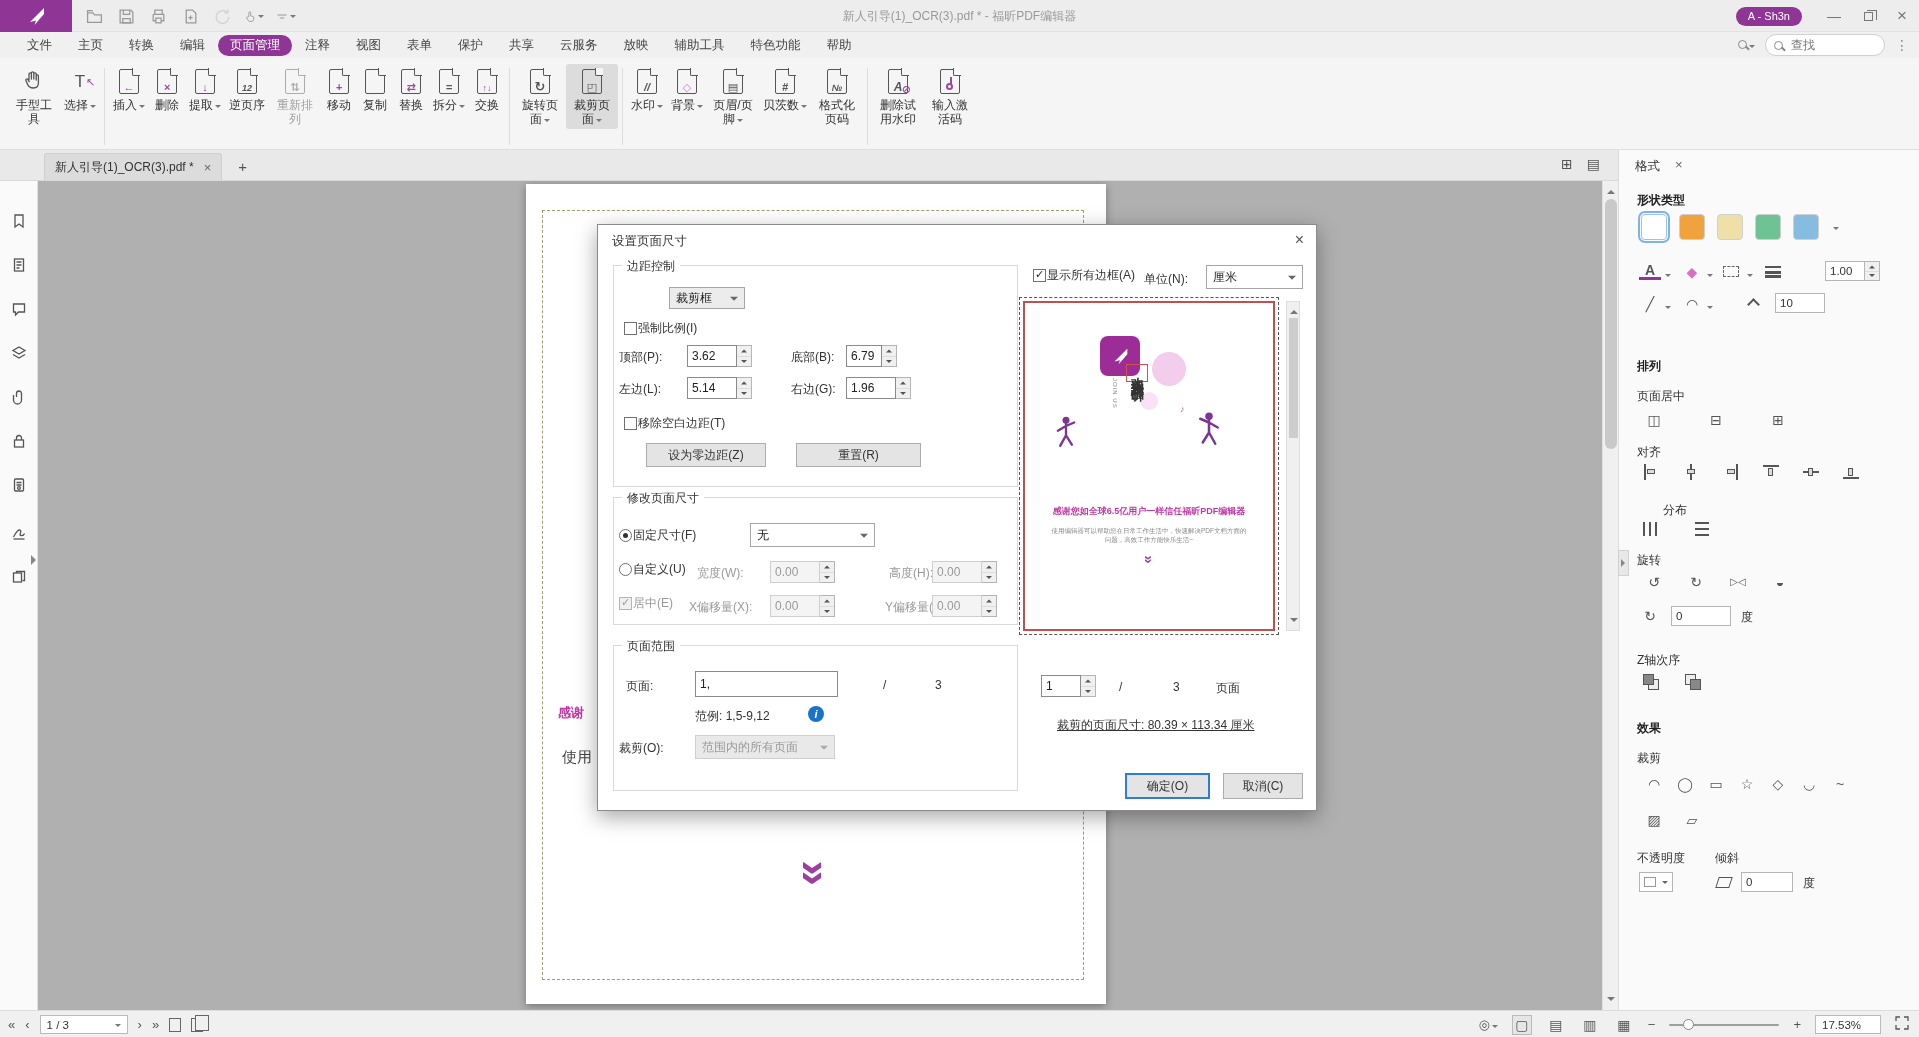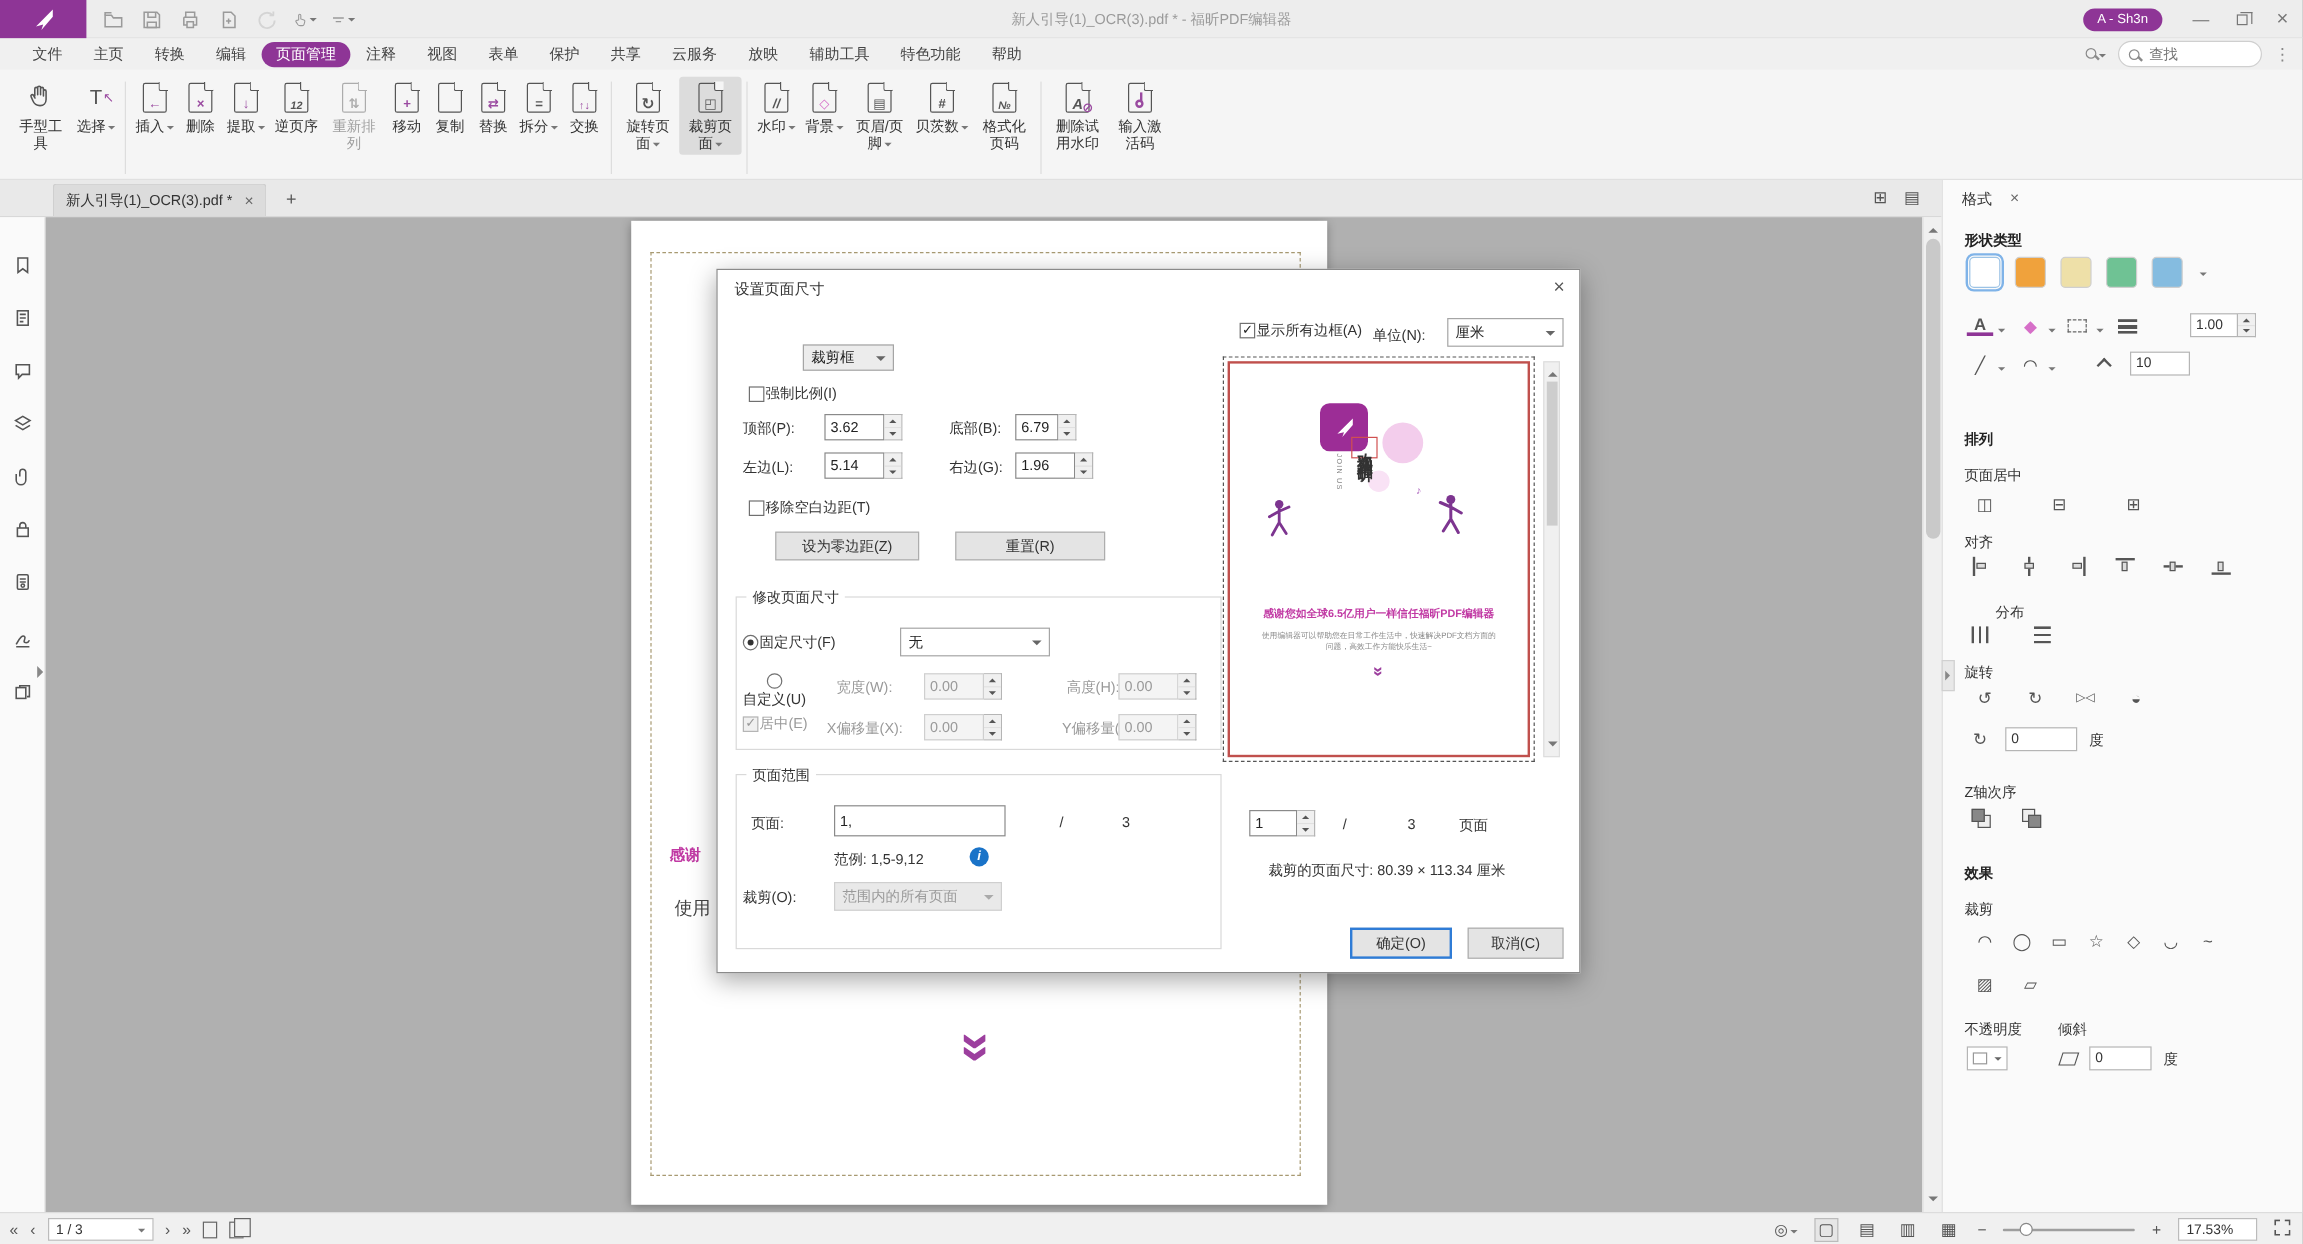--- a/index.html
+++ b/index.html
@@ -507,20 +507,23 @@
   <div class="vscroll">
     <span class="arr" style="top:5px;border-bottom-color:#777;"></span>
     <div class="vthumb" style="top:18px;height:250px;"></div>
     <span class="arr" style="bottom:5px;border-top-color:#777;"></span>
   </div>
 
   <div class="dialog">
     <div class="dtitle">设置页面尺寸</div>
     <div class="dclose">×</div>
 
+    <div class="grp" style="left:15px;top:40px;width:405px;height:222px;">
+      <span class="leg">边距控制</span>
+    </div>
     <div class="ddl gray" style="left:71px;top:62px;width:76px;height:22px;">
         <span>裁剪框</span>
       </div>
     <label class="chk" style="left:26px;top:95px;">
         <span class="bx"></span>
         <span>强制比例(I)</span>
       </label>
 
     <span class="lbl" style="left:21px;top:124px;">顶部(P):</span>
     <span class="spin" style="left:89px;top:120px;">
@@ -569,21 +572,21 @@
     <div class="grp" style="left:15px;top:272px;width:405px;height:128px;">
       <span class="leg">修改页面尺寸</span>
     </div>
     <label class="rad sel" style="left:21px;top:302px;">
         <span class="rd"></span>
         <span>固定尺寸(F)</span>
       </label>
     <div class="ddl" style="left:152px;top:298px;width:125px;height:24px;">
         <span>无</span>
       </div>
-    <label class="rad" style="left:21px;top:336px;flex-direction:column;">
+    <label class="rad" style="left:21px;top:336px;">
         <span class="rd"></span>
         <span>自定义(U)</span>
       </label>
     <span class="lbl dis" style="left:99px;top:340px;">宽度(W):</span>
     <span class="spin" style="left:172px;top:336px;">
       <input class="inp dis" style="width: 50px;" value="0.00">
       <span class="spb">
           <i class="up"></i>
           <i class="dn"></i>
         </span>
@@ -675,21 +678,21 @@
     <span class="spin" style="left:443px;top:450px;">
       <input class="inp" style="width: 40px;" value="1">
       <span class="spb">
           <i class="up"></i>
           <i class="dn"></i>
         </span>
     </span>
     <span class="lbl" style="left:521px;top:455px;">/</span>
     <span class="lbl" style="left:575px;top:455px;">3</span>
     <span class="lbl" style="left:618px;top:455px;">页面</span>
-    <span class="lbl" style="left:459px;top:492px;">裁剪的页面尺寸: 80.39 × 113.34 厘米</span>
+    <span class="lbl" style="left:459px;top:492px;text-decoration:underline;">裁剪的页面尺寸: 80.39 × 113.34 厘米</span>
 
     <div class="btn primary" style="left:527px;top:548px;width:85px;height:26px;">
         <span>确定(O)</span>
       </div>
     <div class="btn" style="left:625px;top:548px;width:80px;height:26px;">
         <span>取消(C)</span>
       </div>
   </div>
 
   <div class="panel">

